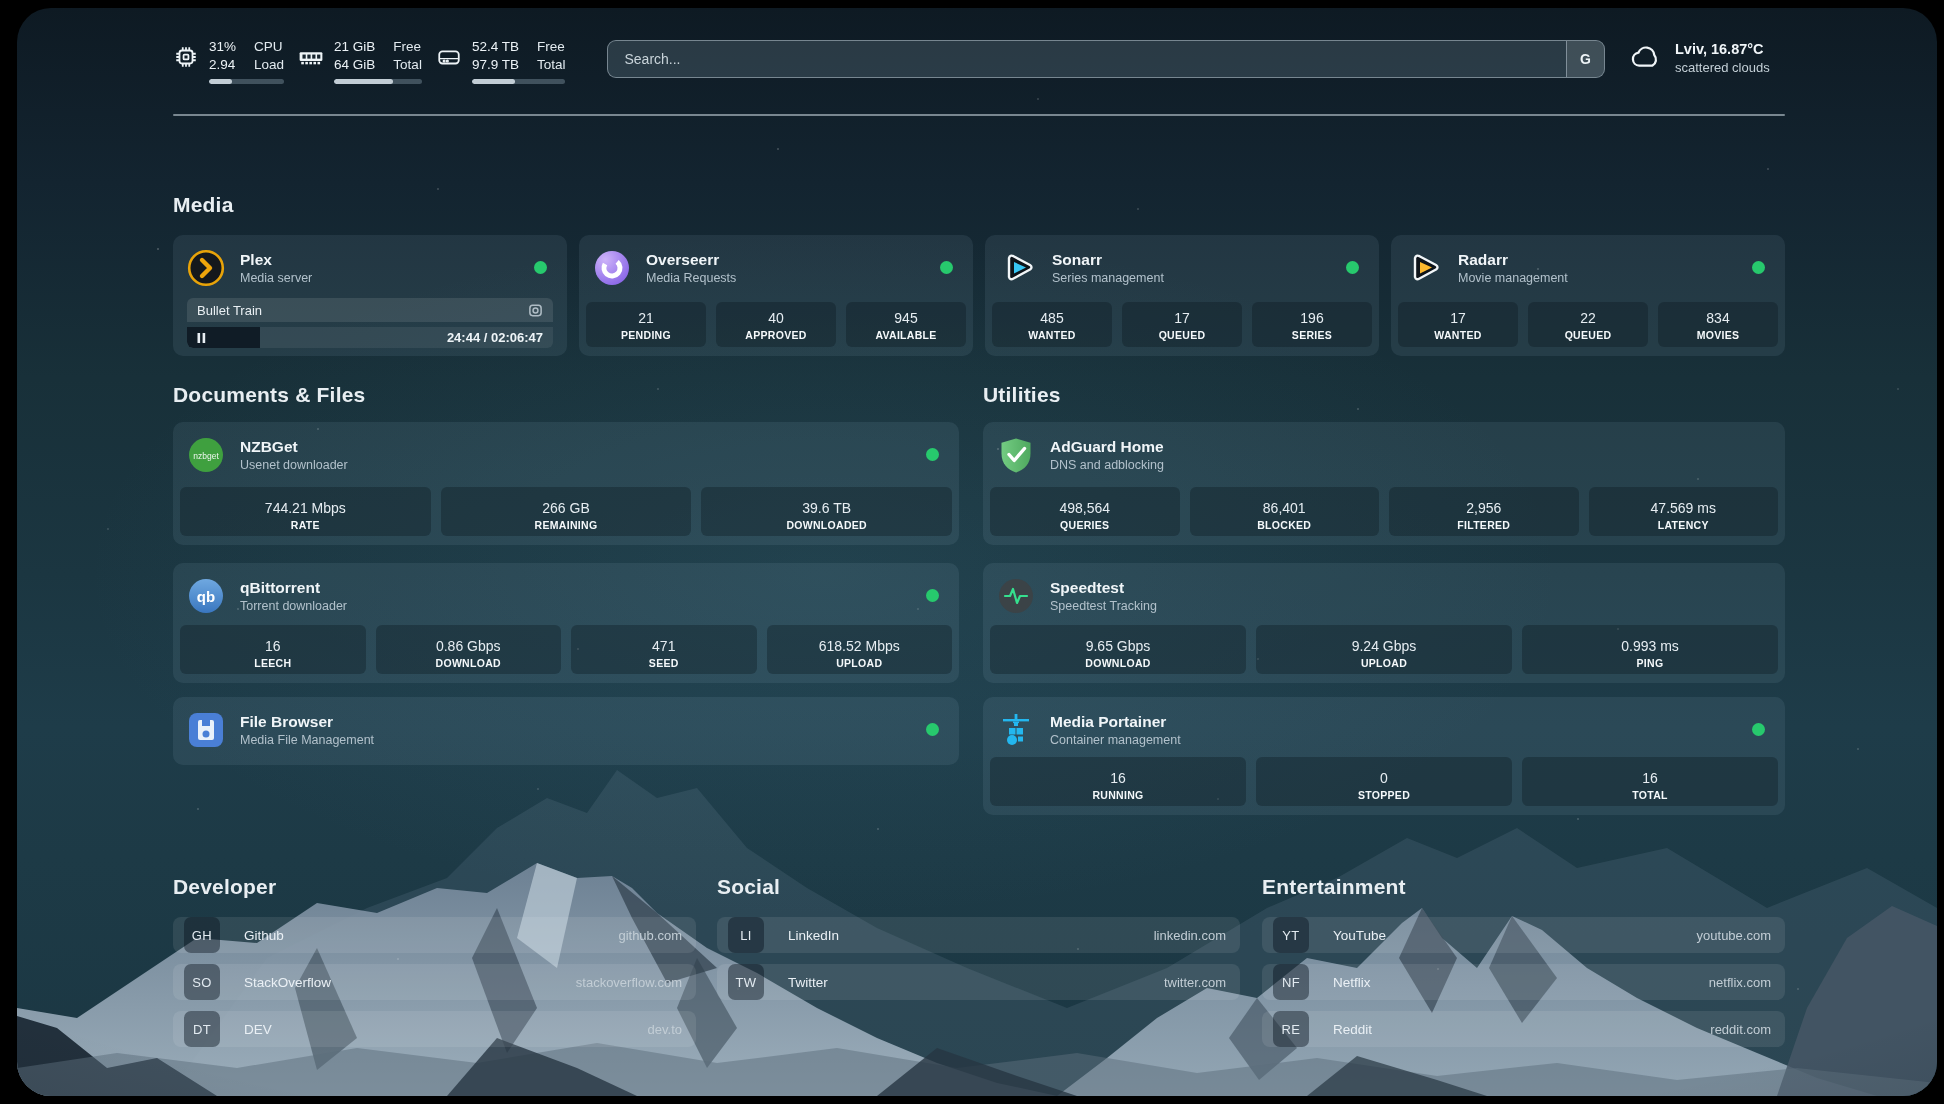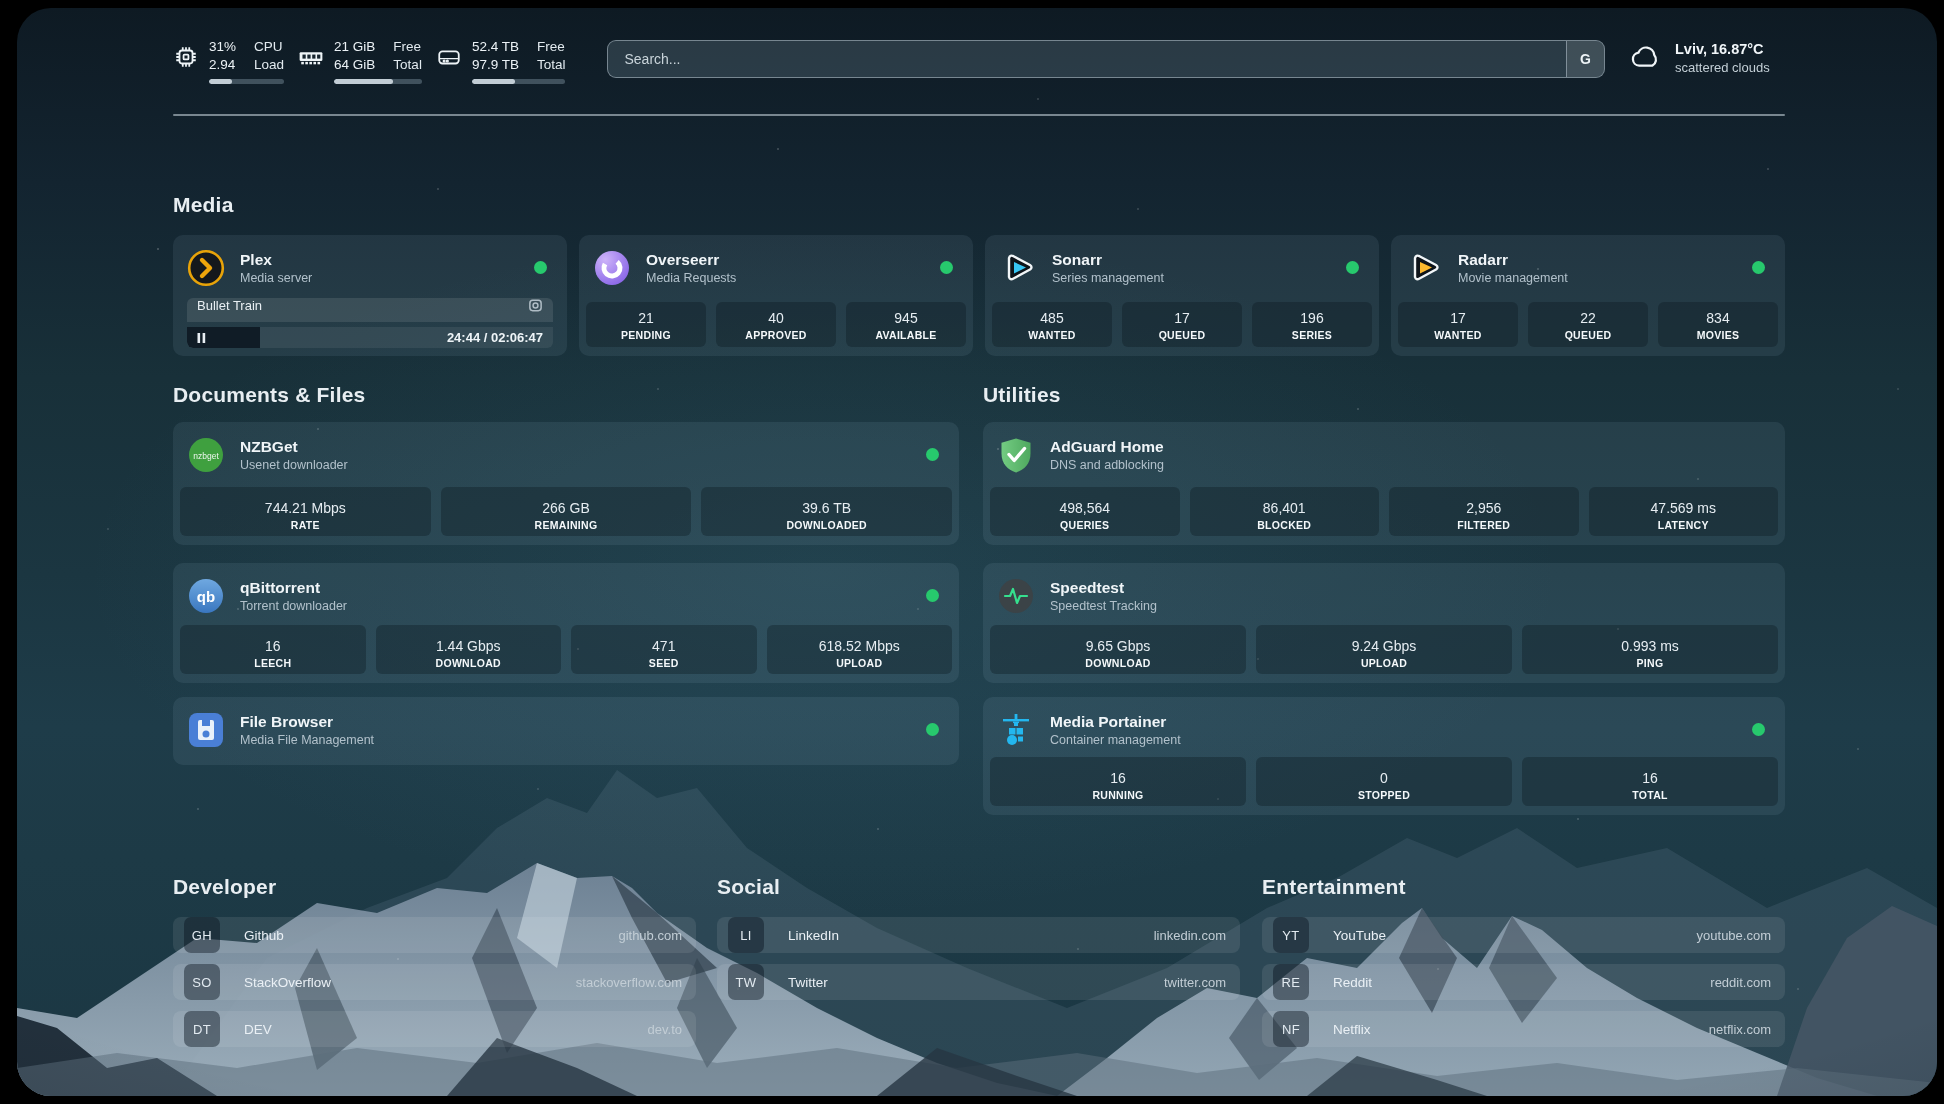--- a/index.html
+++ b/index.html
@@ -43,21 +43,21 @@
 .app-icon{width:38px;height:38px;flex:none;display:flex;align-items:center;justify-content:center}
 .card-title{font-size:15.5px;font-weight:bold;color:#f0f5f8;line-height:20px}
 .card-sub{font-size:12.5px;color:#b2c1cb;line-height:17px}
 .status-dot{position:absolute;right:20px;top:26px;width:13px;height:13px;border-radius:50%;background:#27c96d}
 .stats{position:absolute;left:7px;right:7px;bottom:9px;display:flex;gap:10px}
 .stat{flex:1;background:rgba(8,20,28,.33);border-radius:6px;text-align:center;padding-top:7px;height:45px}
 .stats.tall .stat{height:49px;padding-top:12px}
 .stat-value{font-size:14px;color:#e6edf2;line-height:18px}
 .stat-label{font-size:10.5px;font-weight:bold;color:#f5f9fb;letter-spacing:.3px;margin-top:2px}
 
-.plex-media-row{position:absolute;left:14px;right:14px;top:63px;height:24px;background:rgba(255,255,255,.1);border-radius:6px 6px 0 0;display:flex;padding:0 10px}
+.plex-media-row{position:absolute;left:14px;right:14px;top:63px;height:24px;background:rgba(255,255,255,.1);border-radius:6px 6px 0 0;display:flex;align-items:center;padding:0 10px}
 .plex-media-title{font-size:13px;color:#e9eff3}
 .plex-media-icon{margin-left:auto;width:15px;height:15px;opacity:.8}
 .plex-progress{position:absolute;left:14px;right:14px;top:92px;height:21px;background:rgba(255,255,255,.07);border-radius:0 0 6px 6px;overflow:hidden}
 .plex-fill{position:absolute;left:0;top:0;bottom:0;background:rgba(6,16,26,.78);border-radius:0 0 0 6px;display:flex;align-items:center;padding-left:10px}
 .plex-time{position:absolute;right:10px;top:0;bottom:0;display:flex;align-items:center;font-size:13px;font-weight:bold;color:#eef4f7}
 
 .bm-col{position:absolute;width:523px;top:909px;display:flex;flex-direction:column;gap:11px}
 .bm-row{height:36px;background:rgba(255,255,255,.09);border-radius:8px;display:flex;align-items:center;padding-left:11px;position:relative}
 .bm-abbr{width:36px;height:36px;background:rgba(8,20,30,.45);border-radius:7px;display:flex;align-items:center;justify-content:center;font-size:13px;color:#e2eaf0;letter-spacing:.4px;flex:none}
 .bm-name{margin-left:24px;font-size:13.5px;color:#eaf0f5}
@@ -421,21 +421,21 @@
           <div class="card-sub">Torrent downloader</div>
         </div>
       </div>
       <div class="status-dot"></div>
       <div class="stats tall">
         <div class="stat">
             <div class="stat-value">16</div>
             <div class="stat-label">LEECH</div>
           </div>
         <div class="stat">
-            <div class="stat-value">1.44 Gbps</div>
+            <div class="stat-value">0.86 Gbps</div>
             <div class="stat-label">DOWNLOAD</div>
           </div>
         <div class="stat">
             <div class="stat-value">471</div>
             <div class="stat-label">SEED</div>
           </div>
         <div class="stat">
             <div class="stat-value">618.52 Mbps</div>
             <div class="stat-label">UPLOAD</div>
           </div>
@@ -555,23 +555,23 @@
       <div class="bm-url">twitter.com</div>
     </div>
   </div>
   <div class="bm-col" style="left:1245px">
     <div class="bm-row">
       <div class="bm-abbr">YT</div>
       <div class="bm-name">YouTube</div>
       <div class="bm-url">youtube.com</div>
     </div>
     <div class="bm-row">
+      <div class="bm-abbr">NF</div>
+      <div class="bm-name">Netflix</div>
+      <div class="bm-url">netflix.com</div>
+    </div>
+    <div class="bm-row">
       <div class="bm-abbr">RE</div>
       <div class="bm-name">Reddit</div>
       <div class="bm-url">reddit.com</div>
     </div>
-    <div class="bm-row">
-      <div class="bm-abbr">NF</div>
-      <div class="bm-name">Netflix</div>
-      <div class="bm-url">netflix.com</div>
-    </div>
   </div>
 </div>
 
 </body></html>

